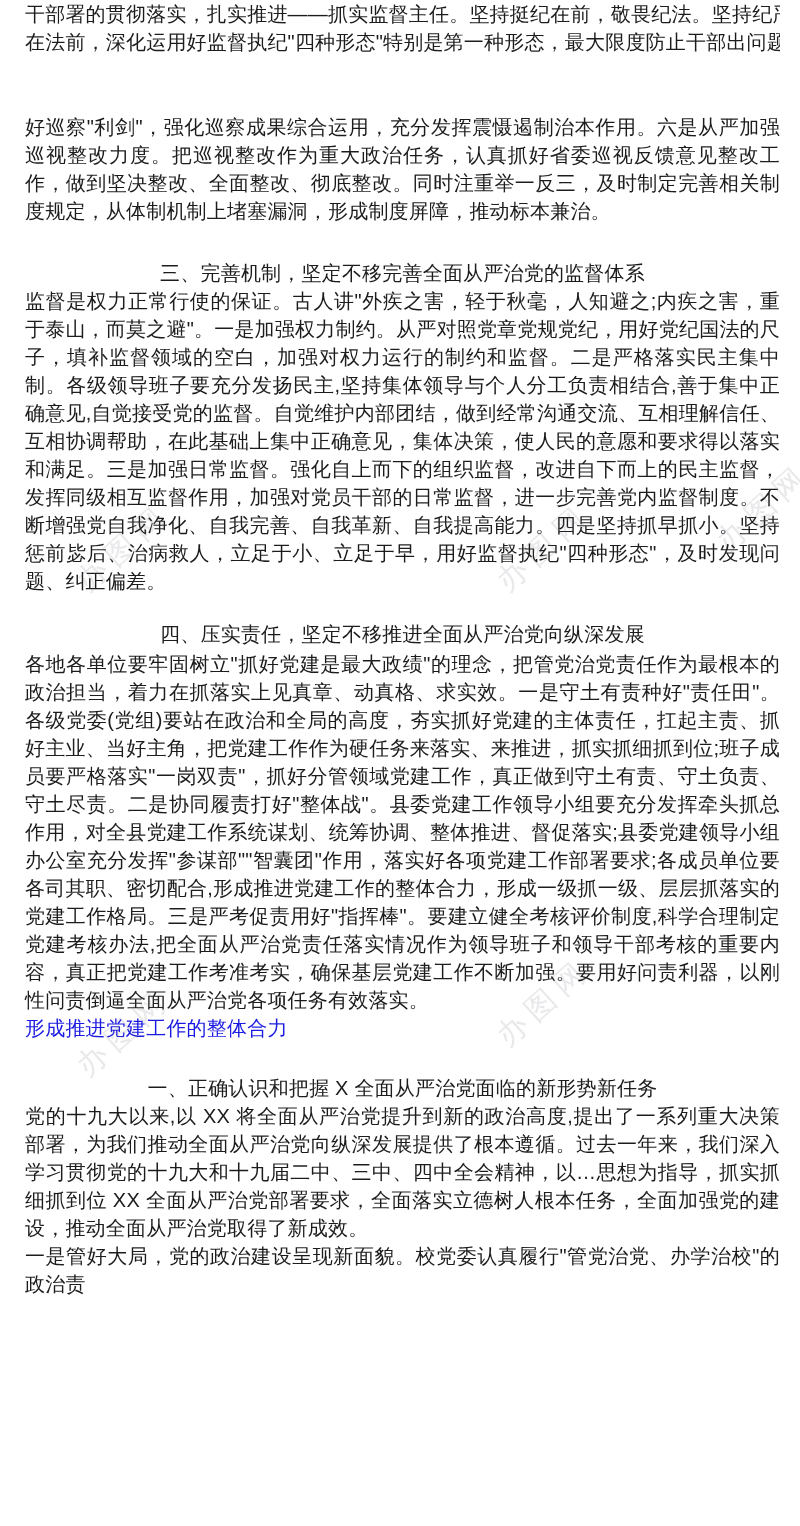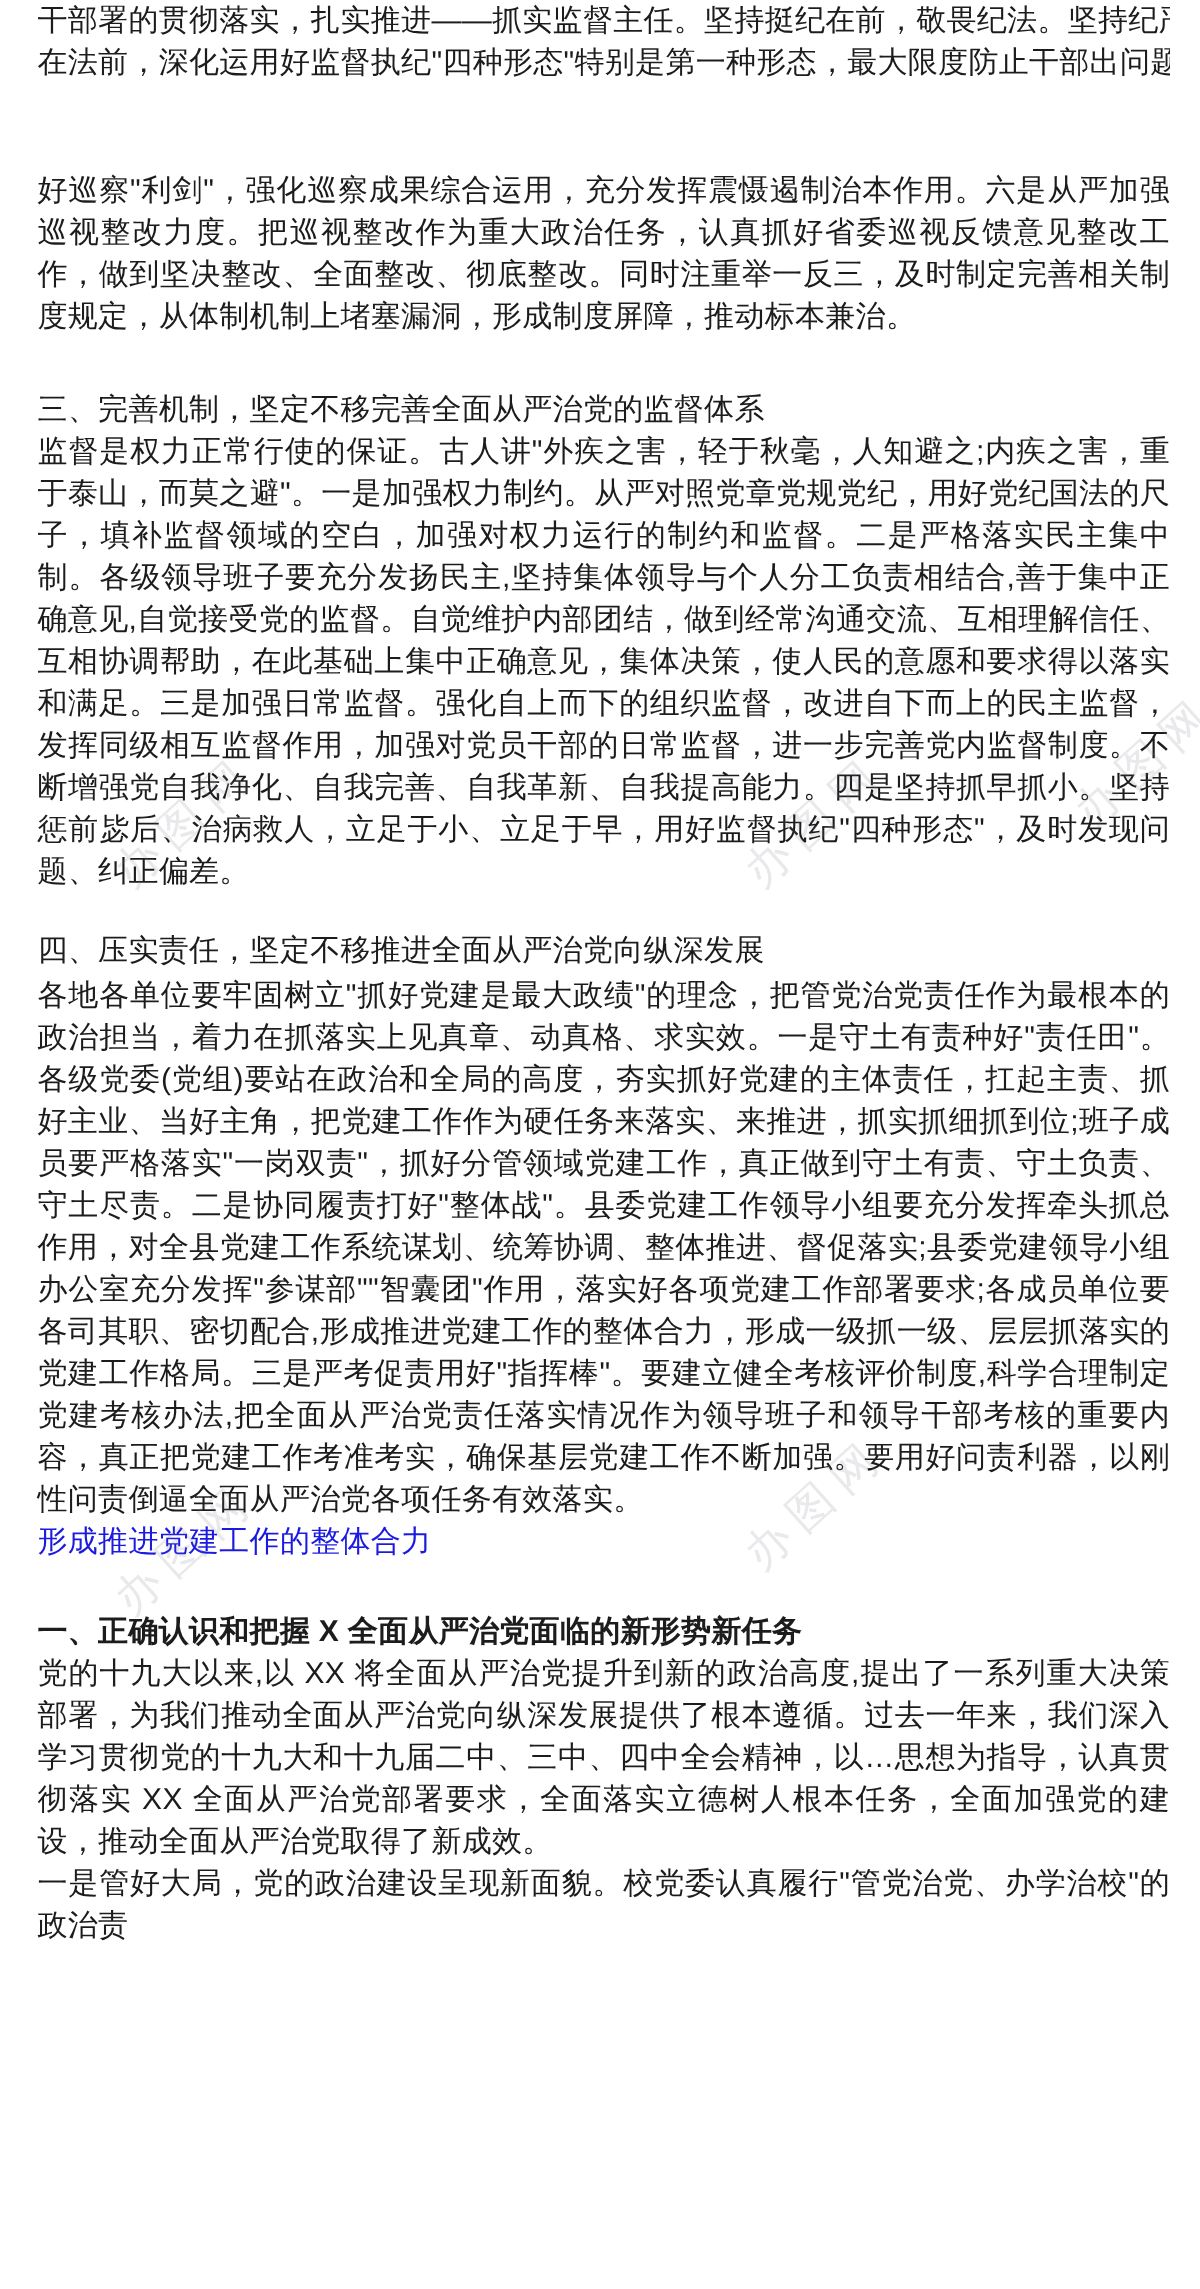--- a/index.html
+++ b/index.html
@@ -33,22 +33,22 @@
   }
   .single-line {
     text-align: left;
     white-space: nowrap;
     overflow: hidden;
   }
   .para { margin: 0; }
   .gap-xl { margin-top: 57px; }
   .gap-lg { margin-top: 34px; }
   .gap-md { margin-top: 27px; font-family: Liberation Mono, monospace; }
-  .gap-sm { margin-top: 32px; font-weight: bold; }
-  .heading { text-align: left; }
+  .gap-sm { margin-top: 32px; }
+  .heading { text-align: center; }
   .doc-link {
     color: #1b1ae0;
     text-align: left;
     cursor: pointer;
   }
   .watermark {
     position: absolute;
     transform: rotate(-42deg);
     transform-origin: left bottom;
     font-size: 30px;
@@ -77,21 +77,21 @@
   <div class="para heading gap-md">四、压实责任，坚定不移推进全面从严治党向纵深发展</div>
 
   <div class="para">各地各单位要牢固树立"抓好党建是最大政绩"的理念，把管党治党责任作为最根本的政治担当，着力在抓落实上见真章、动真格、求实效。一是守土有责种好"责任田"。各级党委(党组)要站在政治和全局的高度，夯实抓好党建的主体责任，扛起主责、抓好主业、当好主角，把党建工作作为硬任务来落实、来推进，抓实抓细抓到位;班子成员要严格落实"一岗双责"，抓好分管领域党建工作，真正做到守土有责、守土负责、守土尽责。二是协同履责打好"整体战"。县委党建工作领导小组要充分发挥牵头抓总作用，对全县党建工作系统谋划、统筹协调、整体推进、督促落实;县委党建领导小组办公室充分发挥"参谋部""智囊团"作用，落实好各项党建工作部署要求;各成员单位要各司其职、密切配合,形成推进党建工作的整体合力，形成一级抓一级、层层抓落实的党建工作格局。三是严考促责用好"指挥棒"。要建立健全考核评价制度,科学合理制定党建考核办法,把全面从严治党责任落实情况作为领导班子和领导干部考核的重要内容，真正把党建工作考准考实，确保基层党建工作不断加强。要用好问责利器，以刚性问责倒逼全面从严治党各项任务有效落实。</div>
 
   <div class="para doc-link single-line">形成推进党建工作的整体合力</div>
 
 
 
   <div class="para heading gap-sm">一、正确认识和把握 X 全面从严治党面临的新形势新任务</div>
 
-  <div class="para">党的十九大以来,以 XX 将全面从严治党提升到新的政治高度,提出了一系列重大决策部署，为我们推动全面从严治党向纵深发展提供了根本遵循。过去一年来，我们深入学习贯彻党的十九大和十九届二中、三中、四中全会精神，以…思想为指导，认真贯彻落实 XX 全面从严治党部署要求，全面落实立德树人根本任务，全面加强党的建设，推动全面从严治党取得了新成效。</div>
+  <div class="para">党的十九大以来,以 XX 将全面从严治党提升到新的政治高度,提出了一系列重大决策部署，为我们推动全面从严治党向纵深发展提供了根本遵循。过去一年来，我们深入学习贯彻党的十九大和十九届二中、三中、四中全会精神，以…思想为指导，抓实抓细抓到位 XX 全面从严治党部署要求，全面落实立德树人根本任务，全面加强党的建设，推动全面从严治党取得了新成效。</div>
 
   <div class="para">一是管好大局，党的政治建设呈现新面貌。校党委认真履行"管党治党、办学治校"的政治责</div>
 
 </div>
 
 <span class="watermark" style="left:95px; top:560px;">办图网</span>
 <span class="watermark" style="left:515px; top:560px;">办图网</span>
 <span class="watermark" style="left:735px; top:520px;">办图网</span>
 <span class="watermark" style="left:95px; top:1045px;">办图网</span>
 <span class="watermark" style="left:515px; top:1015px;">办图网</span>

